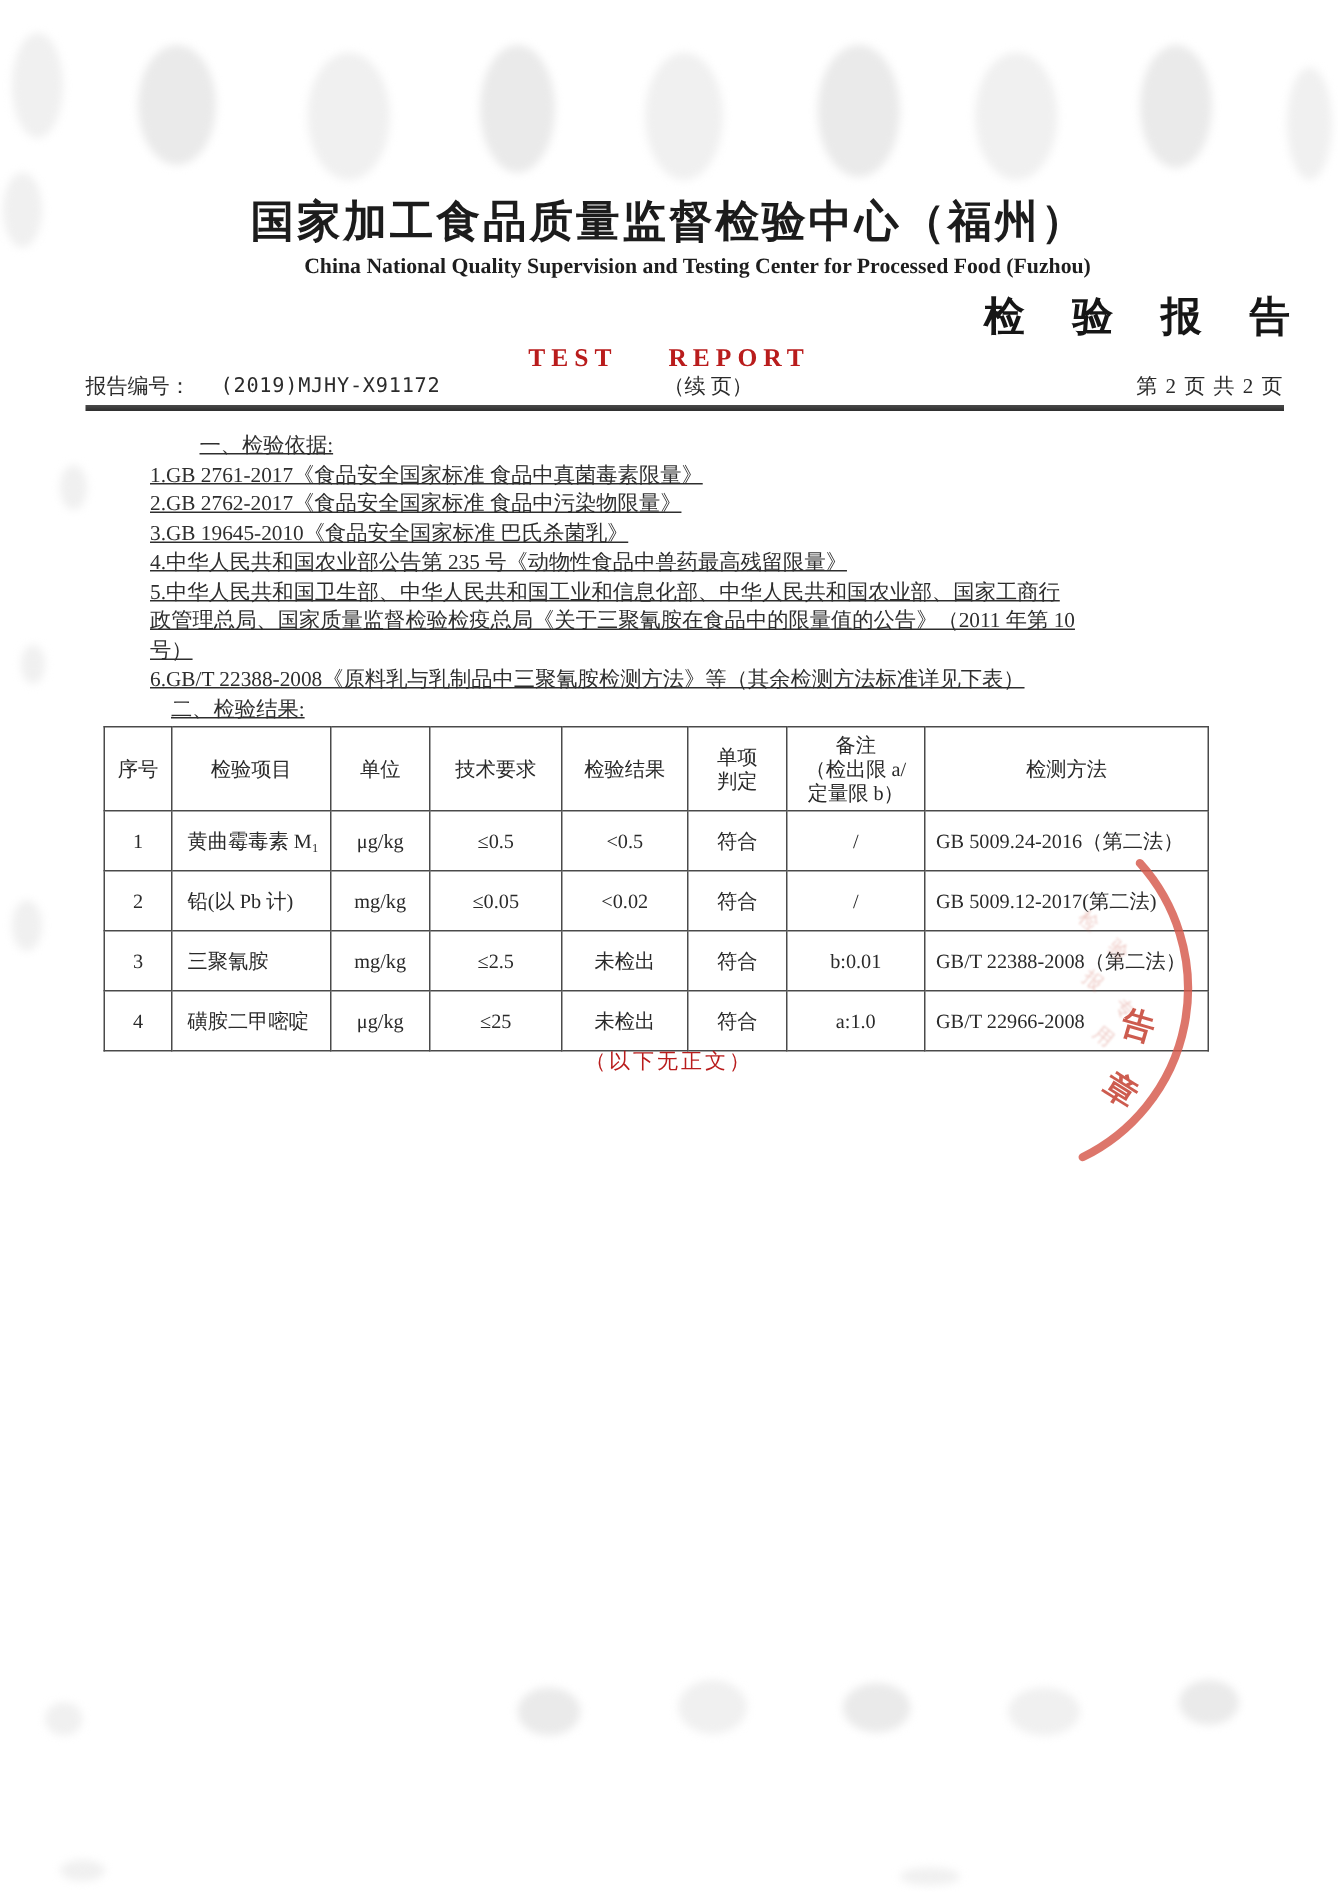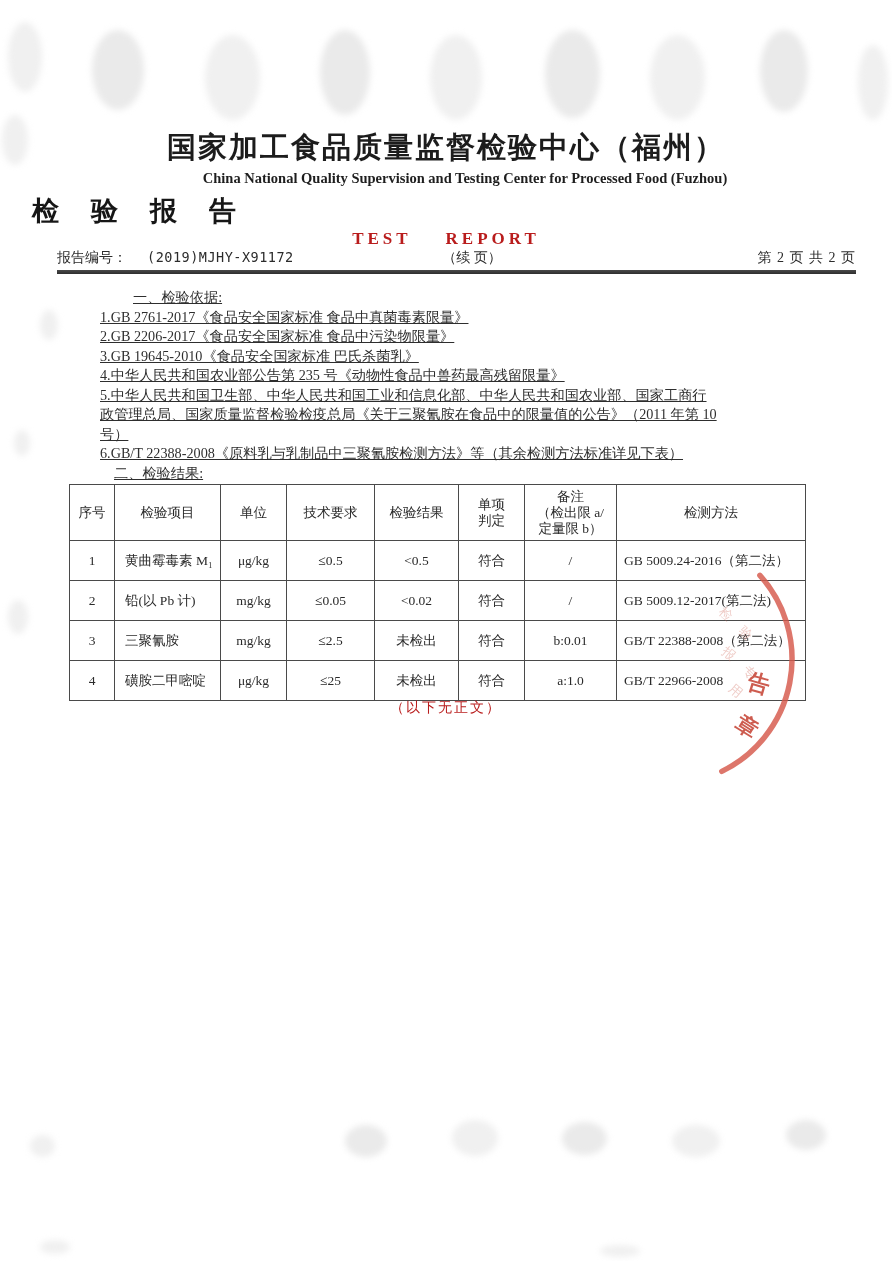--- a/index.html
+++ b/index.html
@@ -31,21 +31,21 @@
     font-size: 29px; font-weight: bold; letter-spacing: 2px;
     color: #1c1c1c;
   }
   .org-title-en {
     position: absolute; top: 170px; left: 0; width: 100%;
     text-align: center;
     font-size: 14.5px; font-weight: bold; color: #1e1e1e; padding-left: 38px;
   }
   .report-title-cn {
     position: absolute; top: 193px; left: 0; width: 100%;
-    text-align: left;
+    text-align: right;
   }
   .report-title-cn span {
     display: inline-block;
     font-size: 27px; font-weight: bold; letter-spacing: 32px;
     padding-left: 32px; color: #161616;
   }
   .report-title-en {
     position: absolute; top: 229px; left: 0; width: 100%;
     text-align: center;
     font-size: 17px; font-weight: bold; letter-spacing: 4px; word-spacing: 26px;
@@ -152,21 +152,21 @@
     <span class="report-no-value">(2019)MJHY-X91172</span>
     <span class="continuation">（续 页）</span>
     <span class="page-indicator">第 2 页  共 2 页</span>
   </div>
   <div class="header-rule"></div>
 
   <div class="body-text">
     <div class="body-line heading-1">一、检验依据:</div>
     <div>
         <div class="body-line">1.GB 2761-2017《食品安全国家标准 食品中真菌毒素限量》</div>
-        <div class="body-line">2.GB 2206-2017《食品安全国家标准 食品中污染物限量》</div>
+        <div class="body-line">2.GB 2762-2017《食品安全国家标准 食品中污染物限量》</div>
         <div class="body-line">3.GB 19645-2010《食品安全国家标准 巴氏杀菌乳》</div>
         <div class="body-line">4.中华人民共和国农业部公告第 235 号《动物性食品中兽药最高残留限量》</div>
         <div class="body-line">5.中华人民共和国卫生部、中华人民共和国工业和信息化部、中华人民共和国农业部、国家工商行</div>
         <div class="body-line">政管理总局、国家质量监督检验检疫总局《关于三聚氰胺在食品中的限量值的公告》（2011 年第 10</div>
         <div class="body-line">号）</div>
         <div class="body-line">6.GB/T 22388-2008《原料乳与乳制品中三聚氰胺检测方法》等（其余检测方法标准详见下表）</div>
       </div>
     <div class="body-line heading-2">二、检验结果:</div>
   </div>
 

